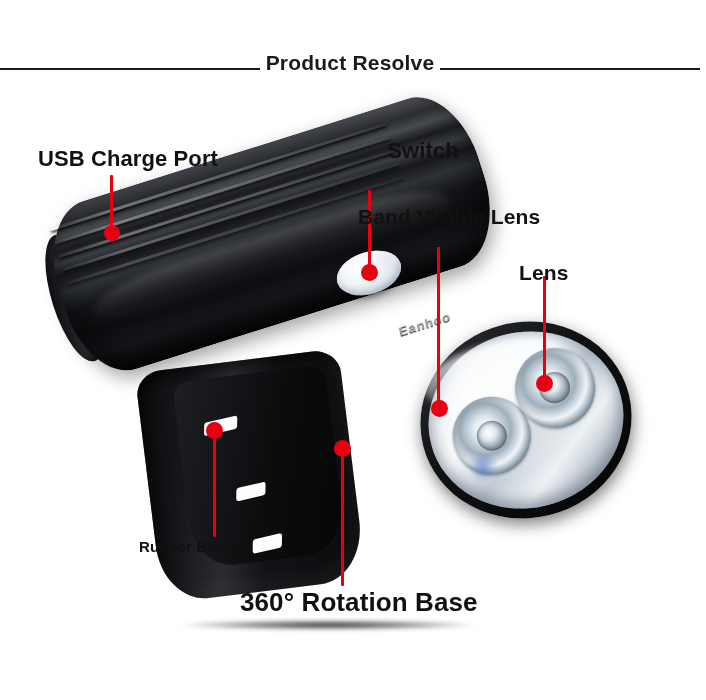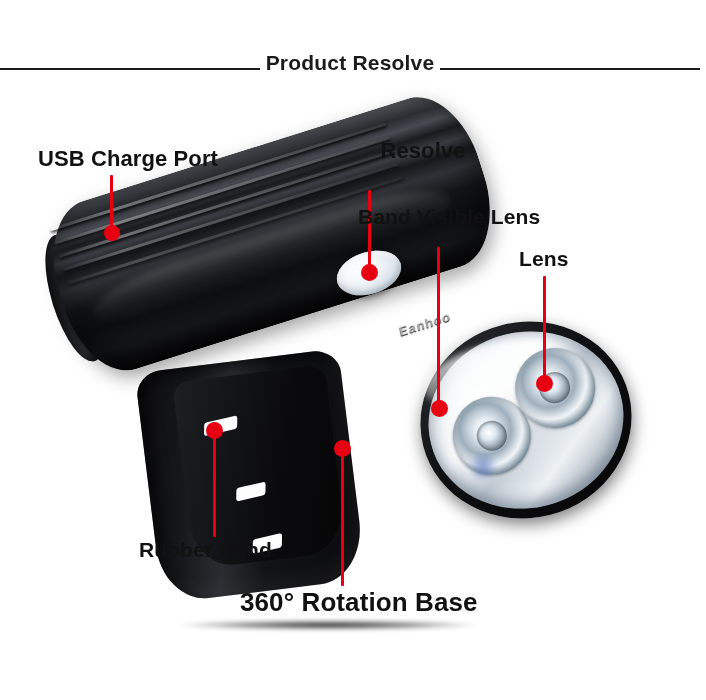--- a/index.html
+++ b/index.html
@@ -51,22 +51,22 @@
     color: #111111;
     font-weight: 700;
     white-space: nowrap;
     line-height: 1.18;
     letter-spacing: .1px;
   }
   .lbl-usb     { left: 38px;  top: 146px; font-size: 22px; }
   .lbl-switch  { left: 243px; top: 138px; font-size: 22px; text-align: center; width: 360px; }
   .lbl-switch .line2 { display: block; }
   .lbl-side    { left: 358px; top: 205px; font-size: 21px; }
-  .lbl-lens    { left: 519px; top: 247px; font-size: 21px; }
-  .lbl-rubber  { left: 139px; top: 538px; font-size: 21px; }
+  .lbl-lens    { left: 519px; top: 261px; font-size: 21px; }
+  .lbl-rubber  { left: 139px; top: 538px; font-size: 15px; }
   .lbl-base    { left: 240px; top: 587px; font-size: 26px; }
 
   
   .leader {
     position: absolute;
     background: #e60012;
     width: 3px;
     border-radius: 1px;
   }
   .dot {
@@ -358,21 +358,21 @@
 
   <div class="leader" style="left:213px; top:432px; height:105px;"></div>
   <div class="dot" style="left:206px; top:422px; width:17px; height:17px;"></div>
 
   <div class="leader" style="left:341px; top:450px; height:136px;"></div>
   <div class="dot" style="left:334px; top:440px; width:17px; height:17px;"></div>
 
   <div class="callout-label lbl-usb">USB Charge Port</div>
 
   <div class="callout-label lbl-switch">
-    <span>Resolve</span>
+    <span>Switch</span>
   </div>
 
   <div class="callout-label lbl-side">Band Visible Lens</div>
 
   <div class="callout-label lbl-lens">Lens</div>
 
   <div class="callout-label lbl-rubber">Rubber Band</div>
 
   <div class="callout-label lbl-base">360° Rotation Base</div>
 

